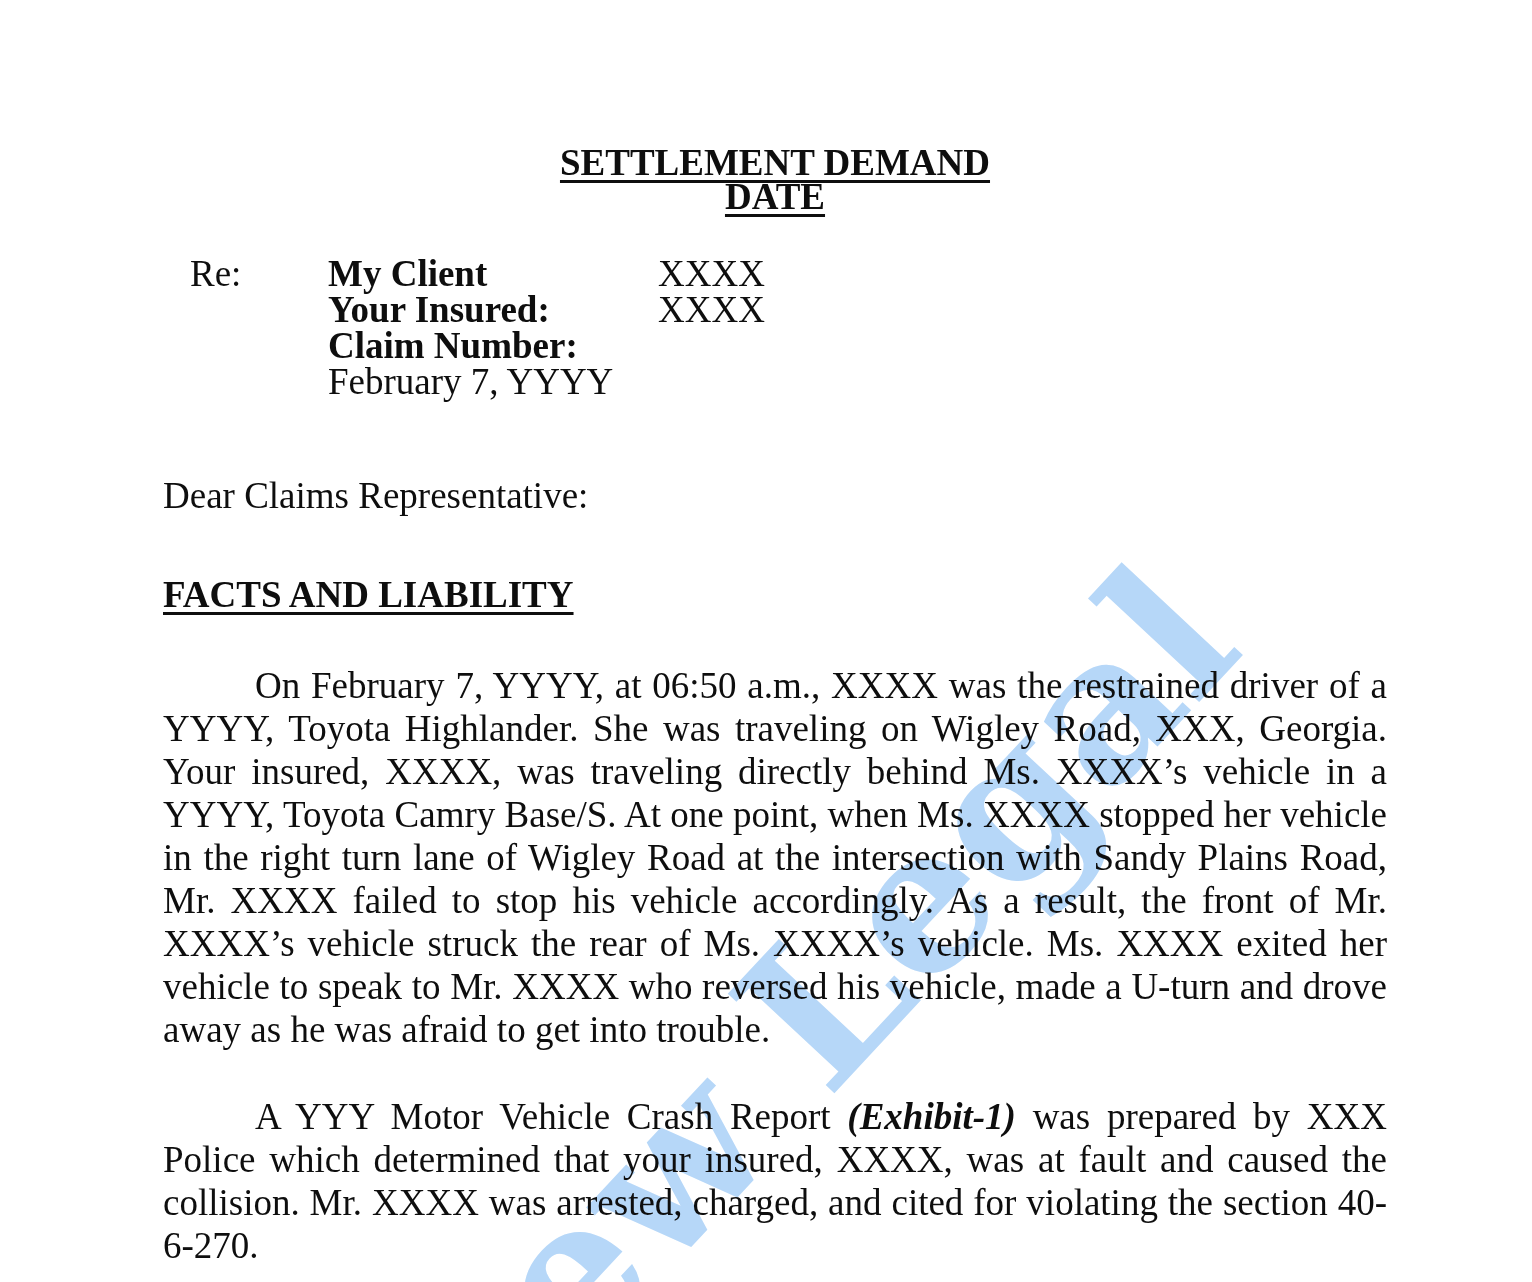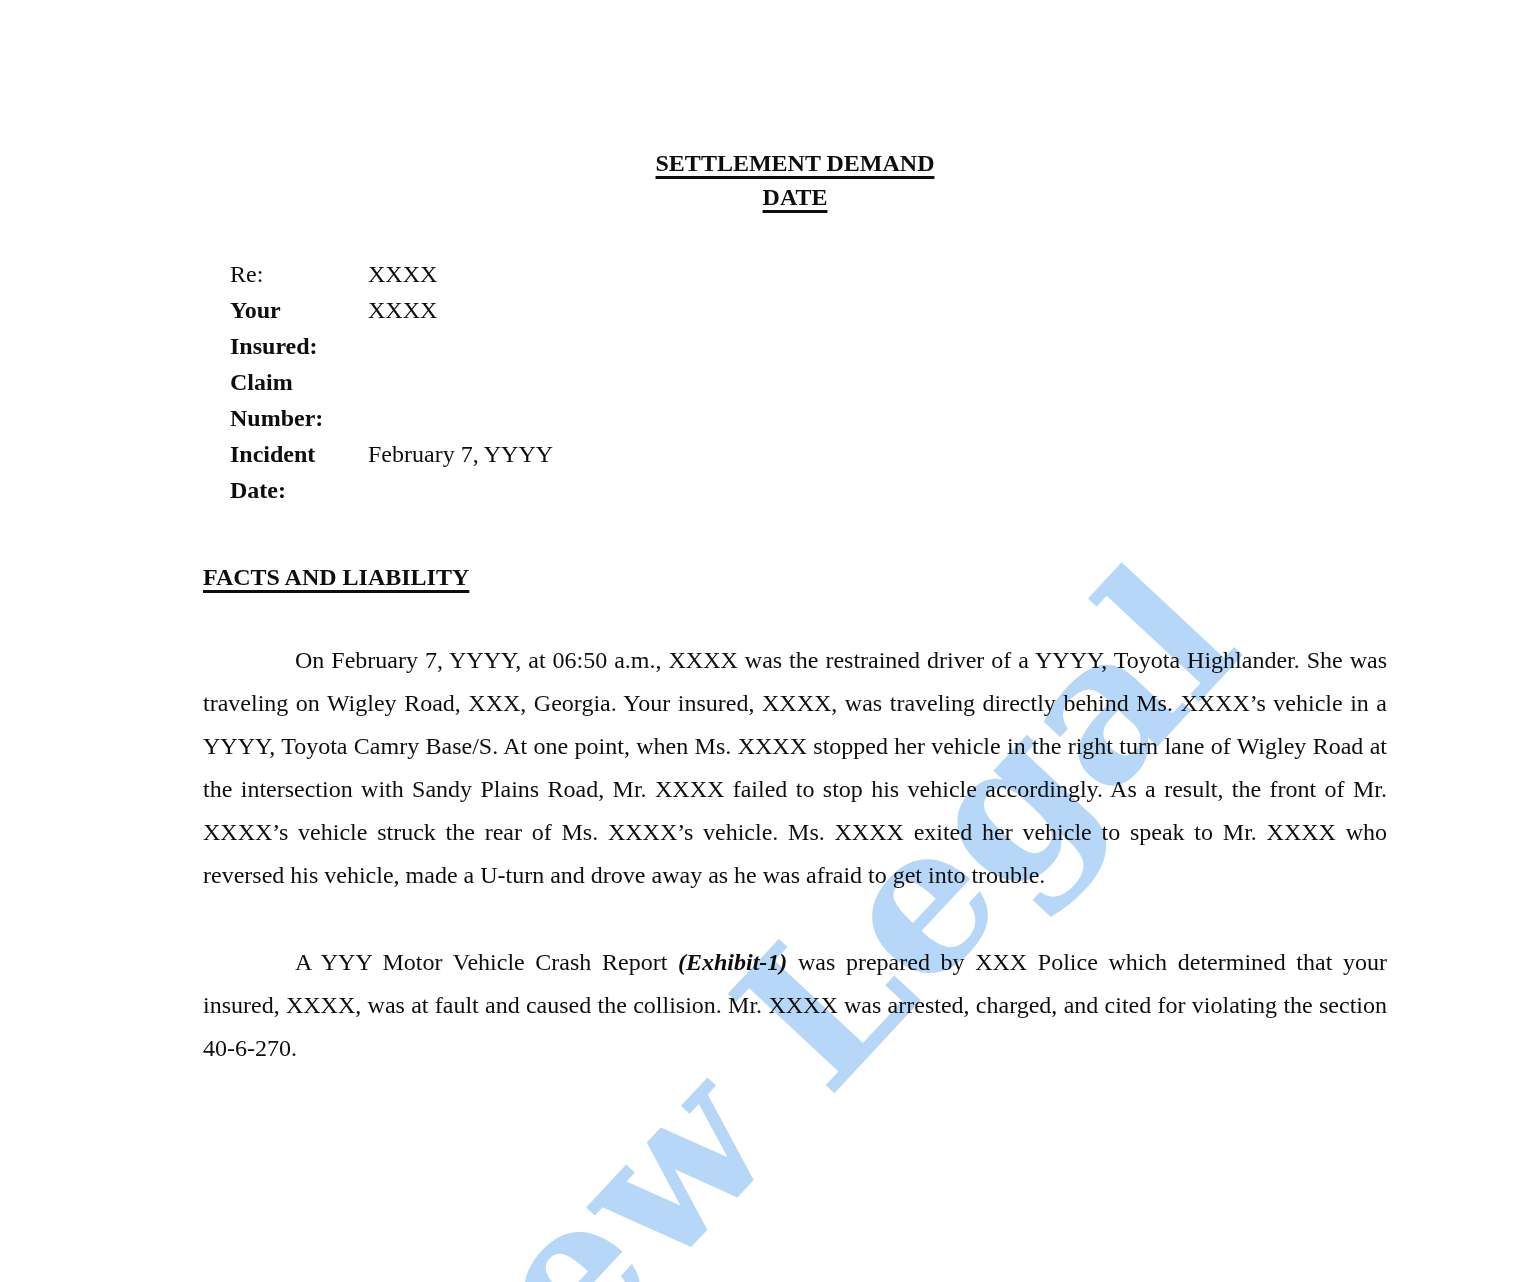--- a/index.html
+++ b/index.html
@@ -23,22 +23,21 @@
     font-size: 200px;
     white-space: nowrap;
     z-index: 0;
     user-select: none;
   }
 
   .doc {
     position: relative;
     z-index: 1;
     padding: 146px 145px 0 163px;
-    font-size: 24px;
-    margin-left: 40px;
+    font-size: 37px;
   }
 
   .u {
     text-decoration: underline;
     text-decoration-thickness: 2.5px;
     text-underline-offset: 5px;
   }
 
   .title { text-align: center; font-weight: bold; line-height: 34px; }
   .title-line { display: block; }
@@ -78,35 +77,36 @@
   <div class="doc">
 
     <div class="title">
       <span class="title-line"><span class="u">SETTLEMENT DEMAND</span></span>
       <span class="title-line"><span class="u">DATE</span></span>
     </div>
 
 
     <div class="re-grid">
       <div>Re:</div>
+      <div class="lbl">My Client</div>
       <div>XXXX</div>
 
       <div></div>
       <div class="lbl">Your Insured:</div>
       <div>XXXX</div>
 
       <div></div>
       <div class="lbl">Claim Number:</div>
       <div></div>
 
       <div></div>
-      <div class="lbl">Incident Date:</div>
       <div>February 7, YYYY</div>
     </div>
 
+    <div class="salutation">Dear Claims Representative:</div>
 
 
     <div class="heading2">
       <span class="u">FACTS AND LIABILITY</span>
     </div>
 
     <p class="para para2">On February 7, YYYY, at 06:50 a.m., XXXX was the restrained driver of a YYYY, Toyota Highlander. She was traveling on Wigley Road, XXX, Georgia. Your insured, XXXX, was traveling directly behind Ms. XXXX’s vehicle in a YYYY, Toyota Camry Base/S. At one point, when Ms. XXXX stopped her vehicle in the right turn lane of Wigley Road at the intersection with Sandy Plains Road, Mr. XXXX failed to stop his vehicle accordingly. As a result, the front of Mr. XXXX’s vehicle struck the rear of Ms. XXXX’s vehicle. Ms. XXXX exited her vehicle to speak to Mr. XXXX who reversed his vehicle, made a U-turn and drove away as he was afraid to get into trouble.</p>
 
     <p class="para para3"><span>A YYY Motor Vehicle Crash Report </span><span class="exhibit">(Exhibit-1)</span><span> was prepared by XXX Police which determined that your insured, XXXX, was at fault and caused the collision. Mr. XXXX was arrested, charged, and cited for violating the section 40-6-270.</span></p>
 

